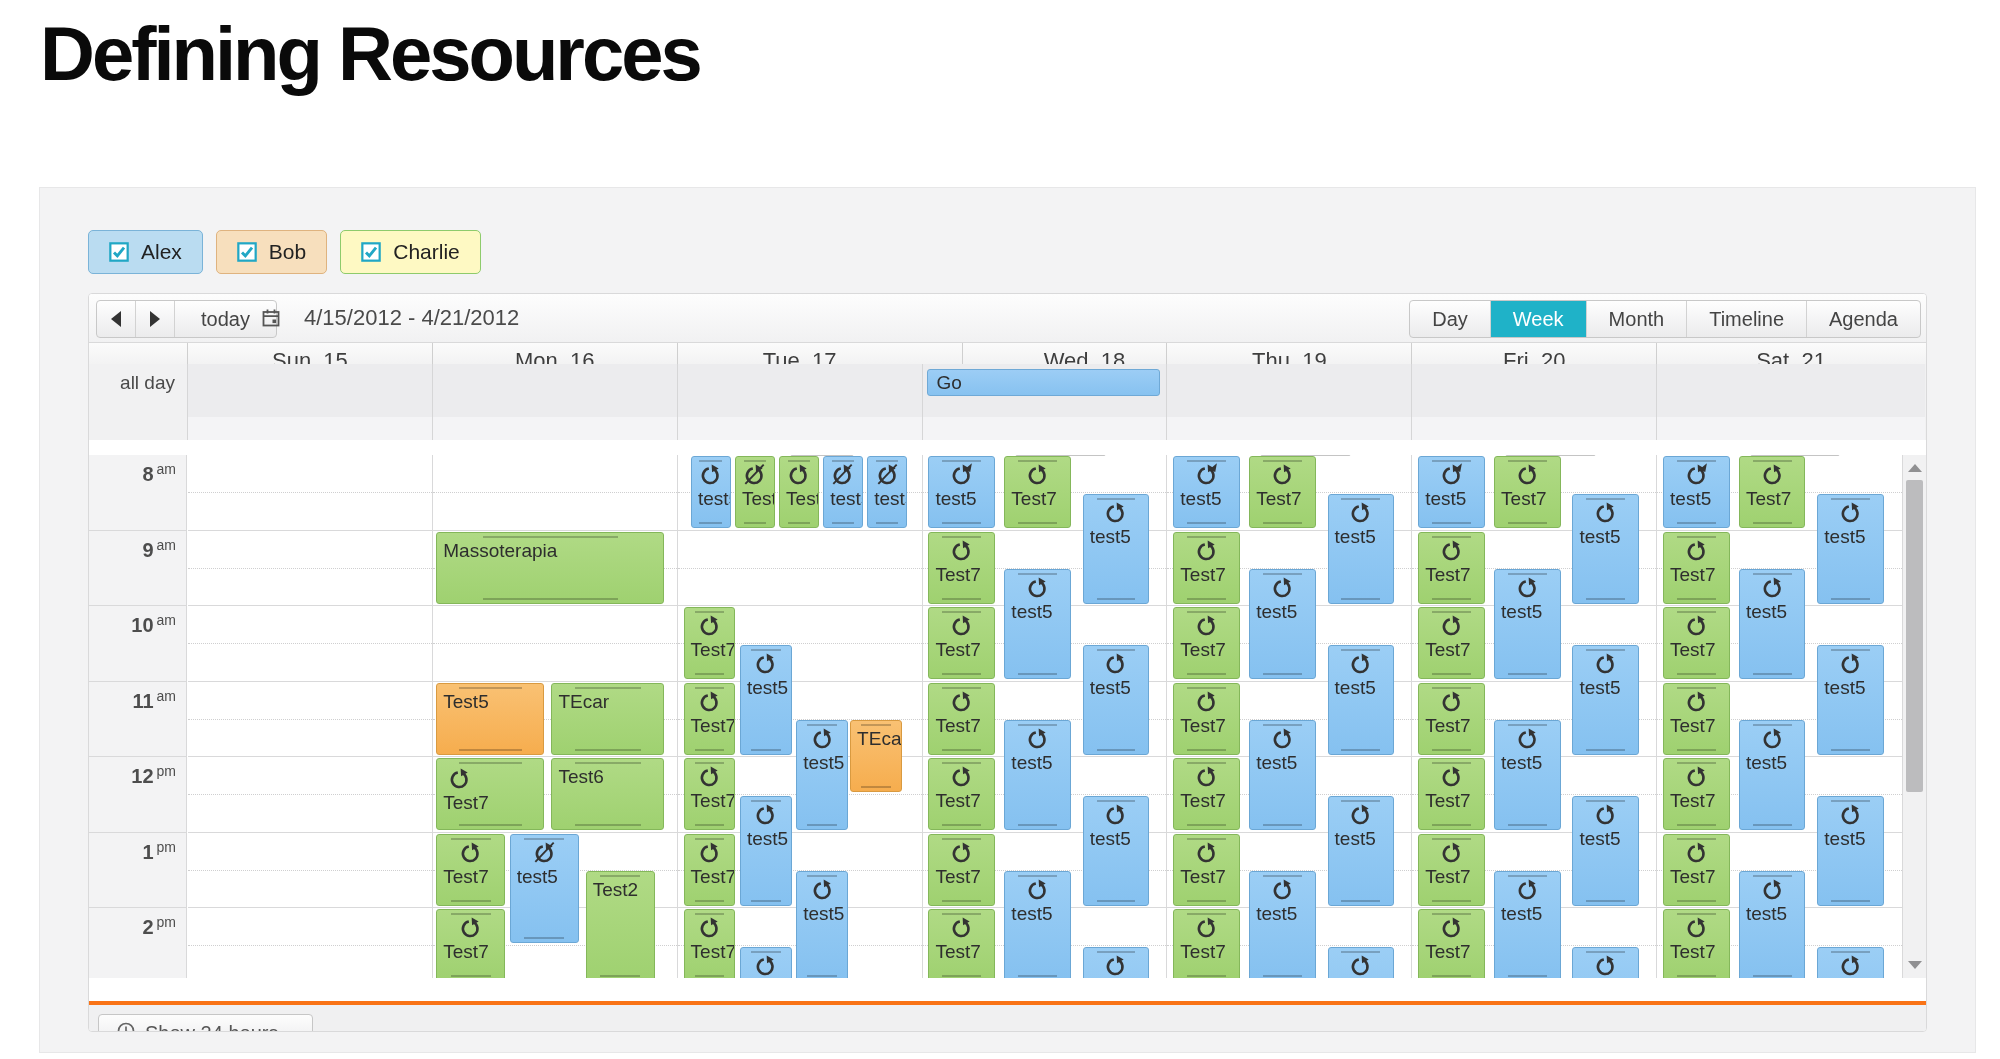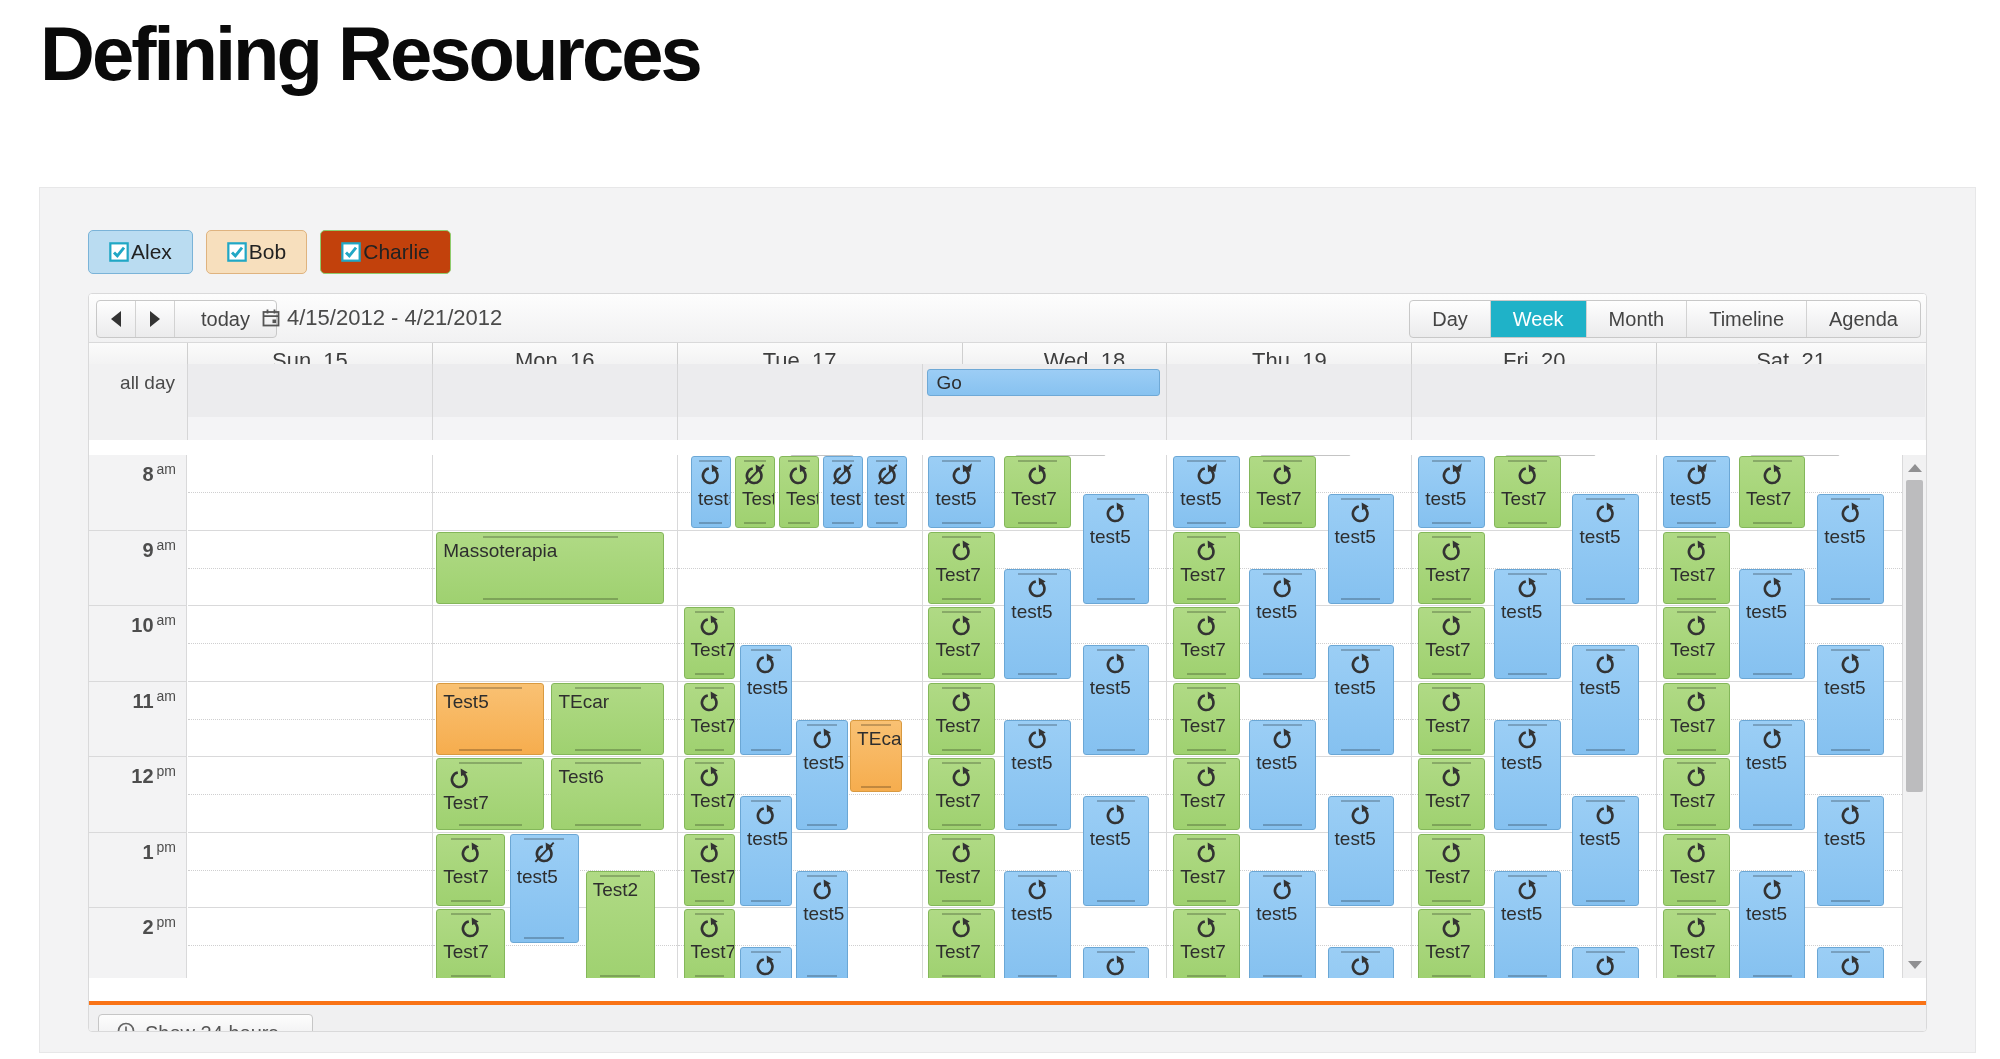--- a/index.html
+++ b/index.html
@@ -8,39 +8,39 @@
   .page{position:relative;width:2000px;height:1059px;background:#fff;}
 
   .page-title{position:absolute;left:40px;top:10px;margin:0;font-size:76px;font-weight:700;
               letter-spacing:-3px;color:#0a0a0a;}
 
   .card{position:absolute;left:39px;top:187px;width:1937px;height:866px;background:#f3f3f4;
         border:1px solid #e7e7e8;box-sizing:border-box;}
 
   
   .chips{position:absolute;left:48px;top:42px;height:44px;display:flex;gap:13px;}
-  .chip{display:flex;align-items:center;gap:2px;padding:0 20px;height:42px;border:1px solid;
+  .chip{display:flex;align-items:center;gap:12px;padding:0 20px;height:42px;border:1px solid;
         border-radius:5px;font-size:21px;color:#222;cursor:default;}
   .chip .cb{width:20px;height:20px;display:inline-block;line-height:0;}
 
   
   .scheduler{position:absolute;left:48px;top:105px;width:1839px;height:739px;background:#fff;
              border:1px solid #d9d9da;border-radius:4px;box-sizing:border-box;overflow:hidden;}
 
   
   .sch-toolbar{position:absolute;left:0;top:0;width:100%;height:49px;
                background:linear-gradient(#fdfdfd,#f1f1f2);border-bottom:1px solid #d9d9da;box-sizing:border-box;}
   .nav-group{position:absolute;left:7px;top:6px;height:36px;display:flex;border:1px solid #c8c8c8;
              border-radius:4px;overflow:hidden;background:linear-gradient(#fefefe,#ebebec);}
   .nbtn{display:flex;align-items:center;justify-content:center;height:36px;border-right:1px solid #d2d2d2;
         font-size:20px;color:#444;padding:0 14px;}
   .nbtn:last-child{border-right:none;padding:0 26px;}
   .tri-l{width:0;height:0;border-style:solid;border-width:8px 10px 8px 0;border-color:transparent #333 transparent transparent;}
   .tri-r{width:0;height:0;border-style:solid;border-width:8px 0 8px 10px;border-color:transparent transparent transparent #333;}
-  .date-cluster{position:absolute;left:172px;top:6px;height:36px;display:flex;align-items:center;gap:6px;
+  .date-cluster{position:absolute;left:172px;top:6px;height:36px;display:flex;align-items:center;gap:23px;
                 font-size:22px;color:#4a4a4a;}
   .date-cluster svg{display:block;}
   .views-group{position:absolute;right:5px;top:6px;height:36px;display:flex;border:1px solid #c8c8c8;
                border-radius:4px;overflow:hidden;background:linear-gradient(#fefefe,#ebebec);}
   .vbtn{display:flex;align-items:center;height:36px;padding:0 22px;font-size:20px;color:#444;
         border-right:1px solid #d2d2d2;}
   .vbtn:last-child{border-right:none;}
   .vbtn.active{color:#fff;}
 
   
@@ -119,21 +119,21 @@
             </svg></span>
           <span>Alex</span>
         </div>
         <div class="chip" style="background: rgb(247, 223, 189); border-color: rgb(223, 179, 127);">
           <span class="cb"><svg width="20" height="20" viewBox="0 0 18 18">
               <rect x="1.2" y="1.2" width="15.6" height="15.6" fill="#fff" stroke="#21a7c5" stroke-width="2"></rect>
               <path d="M4.5 9.5L7.5 12.5L13.5 5" fill="none" stroke="#21a7c5" stroke-width="2.6"></path>
             </svg></span>
           <span>Bob</span>
         </div>
-        <div class="chip" style="background: #c2410c; border-color: rgb(142, 203, 108);">
+        <div class="chip" style="background: #fef9c3; border-color: rgb(142, 203, 108);">
           <span class="cb"><svg width="20" height="20" viewBox="0 0 18 18">
               <rect x="1.2" y="1.2" width="15.6" height="15.6" fill="#fff" stroke="#21a7c5" stroke-width="2"></rect>
               <path d="M4.5 9.5L7.5 12.5L13.5 5" fill="none" stroke="#21a7c5" stroke-width="2.6"></path>
             </svg></span>
           <span>Charlie</span>
         </div>
       </div>
 
     <div class="scheduler">
 

